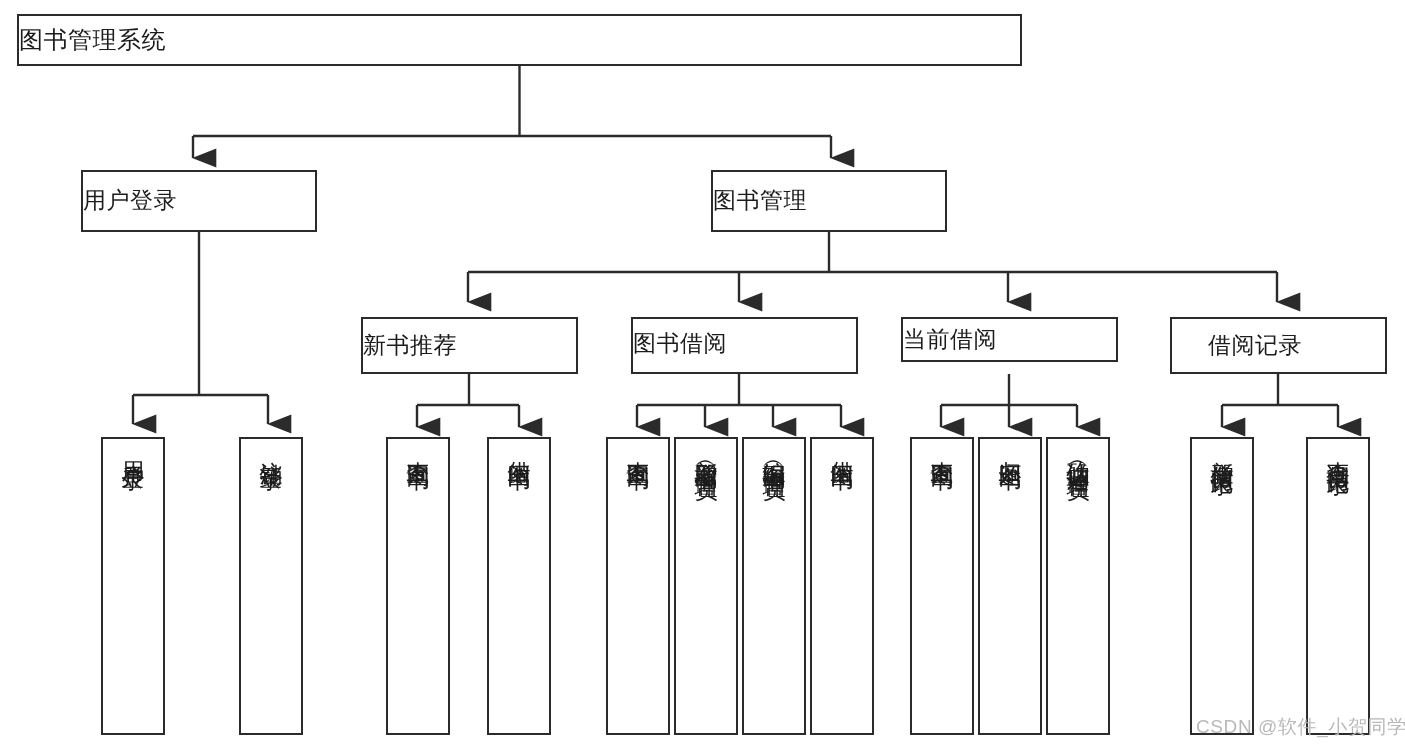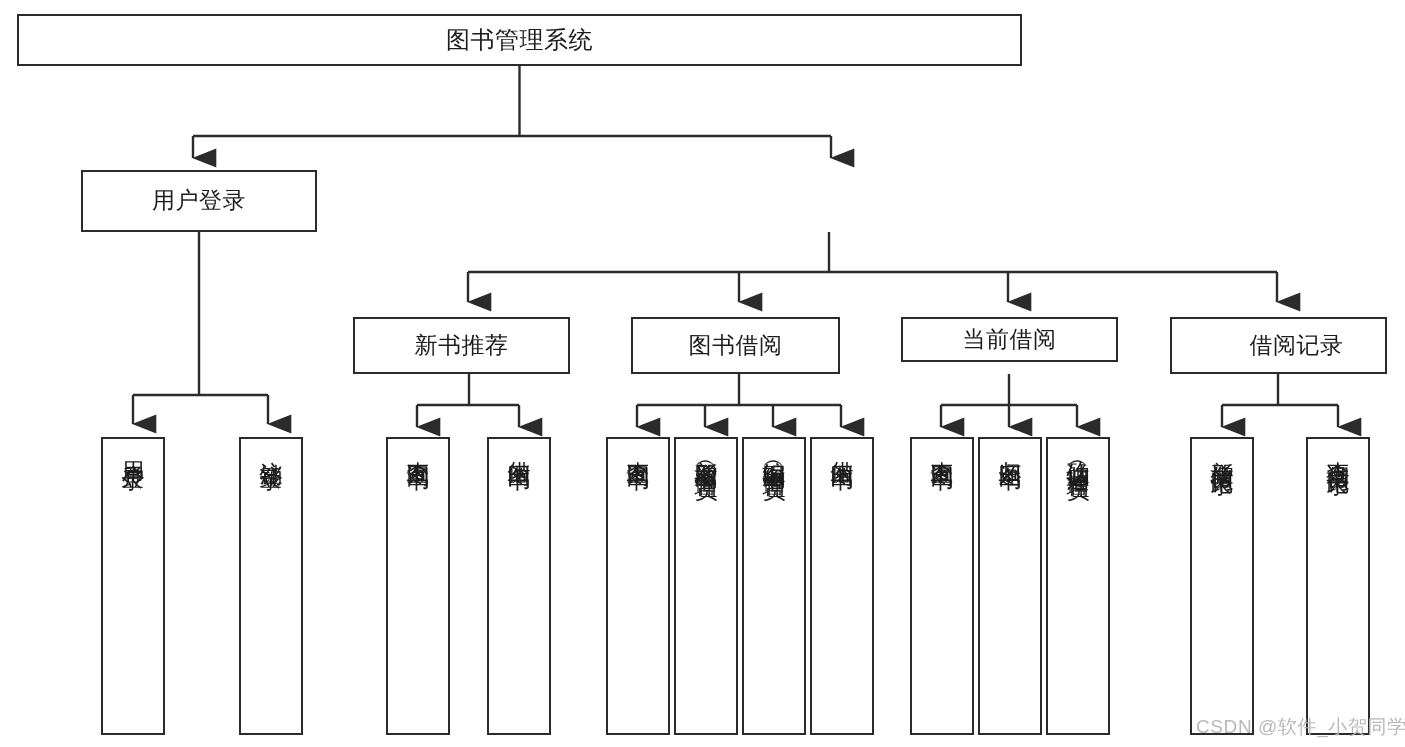--- a/index.html
+++ b/index.html
@@ -27,21 +27,20 @@
     height: 747px;
     pointer-events: none;
   }
   .node {
     position: absolute;
     box-sizing: border-box;
     background: #ffffff;
     border: 2.2px solid #2b2b2b;
     display: flex;
     align-items: center;
-    justify-content: center;
     z-index: 3;
   }
   .node .label {
     color: #1c1c1c;
     letter-spacing: 0.5px;
     line-height: 1.18;
     text-align: center;
     white-space: pre;
   }
   .node.horiz .label {
@@ -129,25 +128,28 @@
     </g>
   </svg>
 
   <div class="node horiz root" style="left:17px; top:14px; width:1005px; height:52px;">
     <span class="label">图书管理系统</span>
   </div>
 
   <div class="node horiz" style="left:81px; top:170px; width:236px; height:62px;">
     <span class="label">用户登录</span>
   </div>
-
-  <div class="node horiz" style="left:353px; top:317px; width:217px; height:57px;">
+  <div class="node horiz" style="left:711px; top:170px; width:236px; height:62px;">
+    <span class="label">图书管理</span>
+  </div>
+
+  <div class="node horiz" style="left:361px; top:317px; width:217px; height:57px;">
     <span class="label">新书推荐</span>
   </div>
-  <div class="node horiz" style="left:631px; top:317px; width:209px; height:57px;">
+  <div class="node horiz" style="left:631px; top:317px; width:227px; height:57px;font-family:Liberation Mono, monospace;">
     <span class="label">图书借阅</span>
   </div>
   <div class="node horiz" style="left:901px; top:317px; width:217px; height:45px;">
     <span class="label">当前借阅</span>
   </div>
   <div class="node horiz" style="left:1170px; top:317px; width:217px; height:57px;padding-left:36px;">
     <span class="label">借阅记录</span>
   </div>
 
   <div class="node vert" style="left:101px; top:437px; width:64px; height:298px;">

